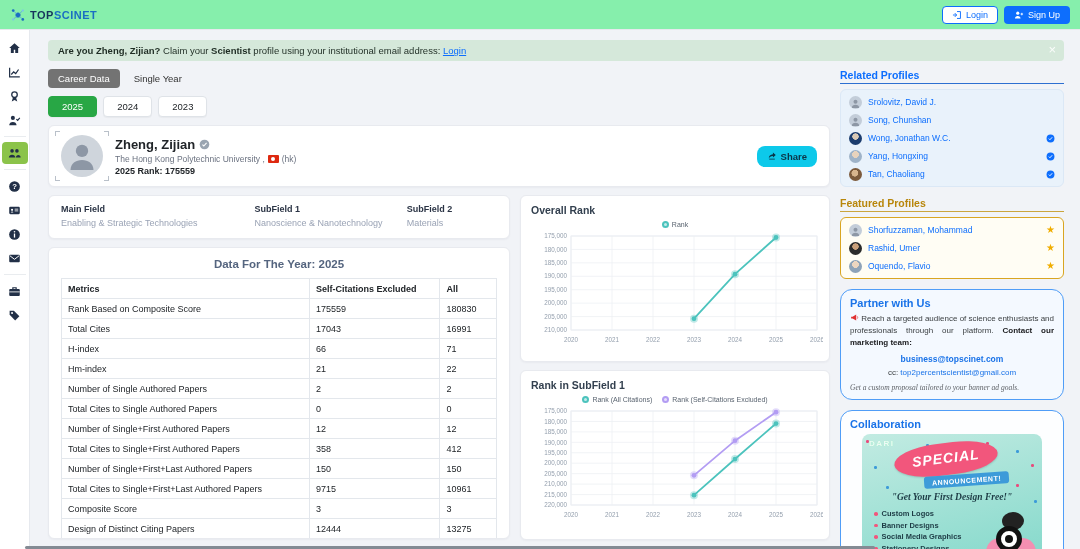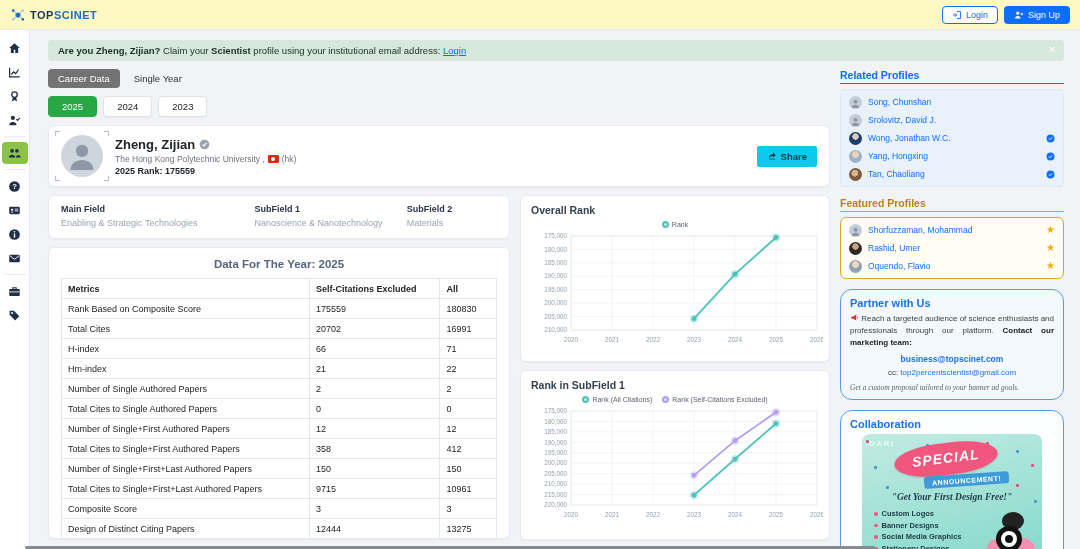--- a/index.html
+++ b/index.html
@@ -1,20 +1,20 @@
 <!DOCTYPE html>
 <html><head>
 <meta charset="utf-8">
 <style>
   * { margin:0; padding:0; box-sizing:border-box; }
   html,body { width:1080px; height:549px; overflow:hidden; }
   body { font-family:"Liberation Sans", sans-serif; background:#f1f3f7; color:#212529; position:relative; }
 
   
-  .topbar { height:30px; background:#fef9c3; border-bottom:1px solid #e6e9ee; display:flex; align-items:center; padding:0 10px; position:relative; z-index:5; }
+  .topbar { height:30px; background:#86efac; border-bottom:1px solid #e6e9ee; display:flex; align-items:center; padding:0 10px; position:relative; z-index:5; }
   .logo { display:flex; align-items:center; gap:4px; cursor:pointer; }
   .logo svg { width:16px; height:16px; }
   .logo-text { font-size:11px; font-weight:bold; letter-spacing:.5px; }
   .logo-text .p1 { color:#17355c; }
   .logo-text .p2 { color:#1b6ec2; }
   .topbar-actions { margin-left:auto; display:flex; gap:6px; }
   .btn { font-size:9px; border-radius:4px; padding:3px 9px; display:flex; align-items:center; gap:4px; cursor:pointer; border:1px solid transparent; font-family:inherit; background:none; }
   .btn svg { width:10px; height:10px; }
   .btn-outline { border-color:#0d6efd; color:#0d6efd; background:#fff; }
   .btn-primary { background:#0d6efd; color:#fff; }
@@ -57,21 +57,21 @@
   .corner.tr { right:-6px; top:-4px; border-right-width:1px; border-top-width:1px; }
   .corner.bl { left:-6px; bottom:-4px; border-left-width:1px; border-bottom-width:1px; }
   .corner.br { right:-6px; bottom:-4px; border-right-width:1px; border-bottom-width:1px; }
   .profile-name { font-size:13px; font-weight:bold; color:#212529; display:flex; align-items:center; gap:4px; }
   .verify-badge { color:#9aa5b1; display:inline-flex; }
   .verify-badge svg { width:11px; height:11px; }
   .profile-affil { font-size:8.5px; color:#6b7280; margin-top:2px; display:flex; align-items:center; gap:3px; }
   .flag-hk { width:11px; height:8px; background:#de2910; border-radius:1px; display:inline-flex; align-items:center; justify-content:center; }
   .flag-hk::after { content:""; width:4px; height:4px; background:#fff; border-radius:50%; }
   .profile-rank { font-size:9px; font-weight:bold; margin-top:2px; }
-  .share-btn { margin-left:auto; background:#0dc9ea; color:#0b3447; font-size:9.5px; font-weight:bold; padding:5px 10px; border-radius:2px; border:none; display:flex; align-items:center; gap:4px; cursor:pointer; font-family:inherit; }
+  .share-btn { margin-left:auto; background:#0dc9ea; color:#0b3447; font-size:9.5px; font-weight:bold; padding:5px 10px; border-radius:8px; border:none; display:flex; align-items:center; gap:4px; cursor:pointer; font-family:inherit; }
   .share-btn svg { width:10px; height:10px; }
 
   .cols { display:flex; gap:10px; margin-top:8px; align-items:flex-start; }
   .col-a { width:462px; flex:0 0 462px; }
   .col-b { width:310px; flex:0 0 310px; }
 
   .fields-card { padding:8px 12px 10px; display:flex;gap:13px; }
   .field-item:nth-child(1) { width:44%; }
   .field-item:nth-child(2) { width:34%; }
   .field-item:nth-child(3) { width:22%; }
@@ -357,21 +357,21 @@
                   </tr>
                 </thead>
               <tbody>
                   <tr>
                     <td>Rank Based on Composite Score</td>
                     <td>175559</td>
                     <td>180830</td>
                   </tr>
                   <tr>
                     <td>Total Cites</td>
-                    <td>20702</td>
+                    <td>17043</td>
                     <td>16991</td>
                   </tr>
                   <tr>
                     <td>H-index</td>
                     <td>66</td>
                     <td>71</td>
                   </tr>
                   <tr>
                     <td>Hm-index</td>
                     <td>21</td>
@@ -548,30 +548,30 @@
     <aside class="right-rail">
       <div class="rail-h blue">Related Profiles</div>
       <div class="plist related">
           <div class="p-item">
             <span class="p-avatar av-placeholder">
               <svg viewBox="0 0 16 16">
                 <circle cx="8" cy="5.6" r="2.9" fill="#8d97a5"></circle>
                 <path d="M2.6 14.6c0-3 2.5-4.7 5.4-4.7s5.4 1.7 5.4 4.7z" fill="#8d97a5"></path>
               </svg>
             </span>
-            <span class="p-name">Song, Chunshan</span>
+            <span class="p-name">Srolovitz, David J.</span>
           </div>
           <div class="p-item">
             <span class="p-avatar av-placeholder">
               <svg viewBox="0 0 16 16">
                 <circle cx="8" cy="5.6" r="2.9" fill="#8d97a5"></circle>
                 <path d="M2.6 14.6c0-3 2.5-4.7 5.4-4.7s5.4 1.7 5.4 4.7z" fill="#8d97a5"></path>
               </svg>
             </span>
-            <span class="p-name">Srolovitz, David J.</span>
+            <span class="p-name">Song, Chunshan</span>
           </div>
           <div class="p-item">
             <span class="p-avatar av-photo-navy"></span>
             <span class="p-name">Wong, Jonathan W.C.</span>
             <span class="p-check">
               <svg viewBox="0 0 16 16">
                 <circle cx="8" cy="8" r="7" fill="currentColor"></circle>
                 <path d="M5 8.2l2 2 4-4.4" stroke="#fff" stroke-width="1.6" fill="none"></path>
               </svg>
             </span>

